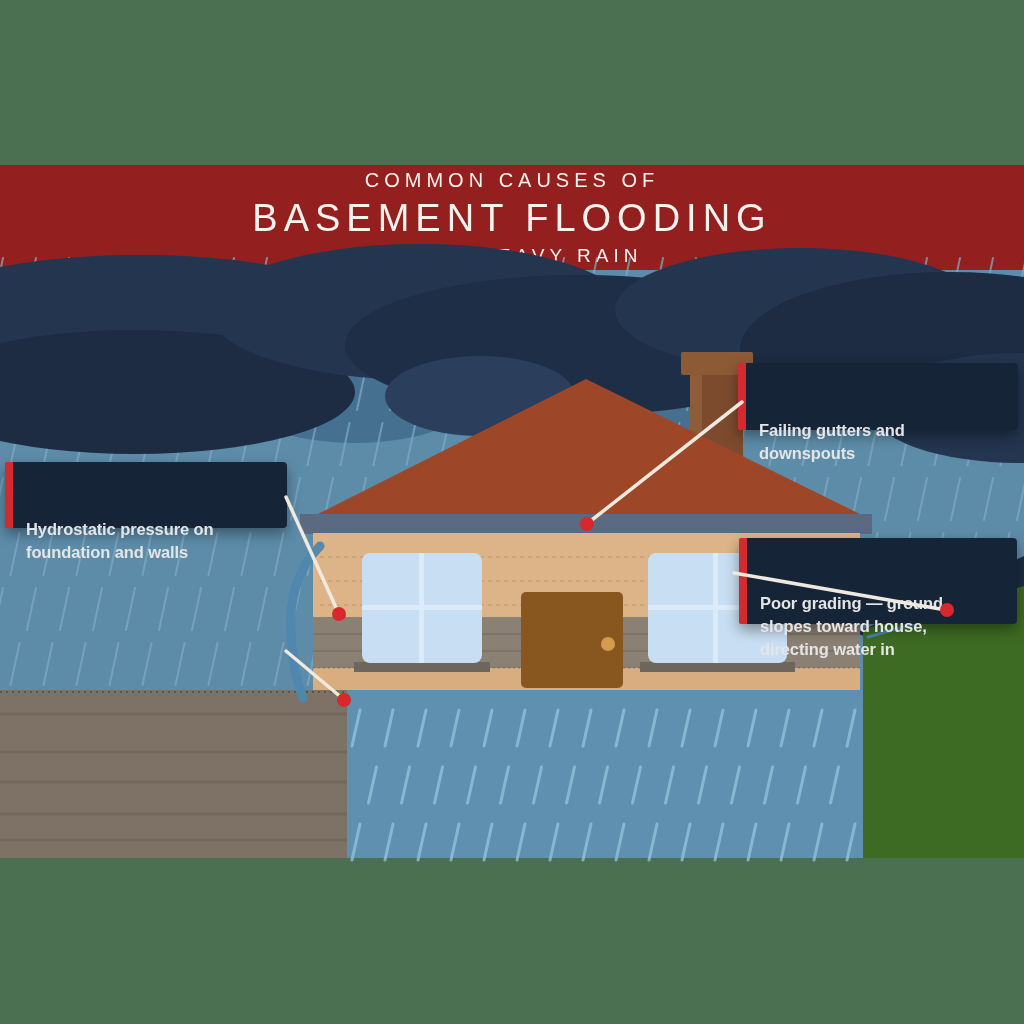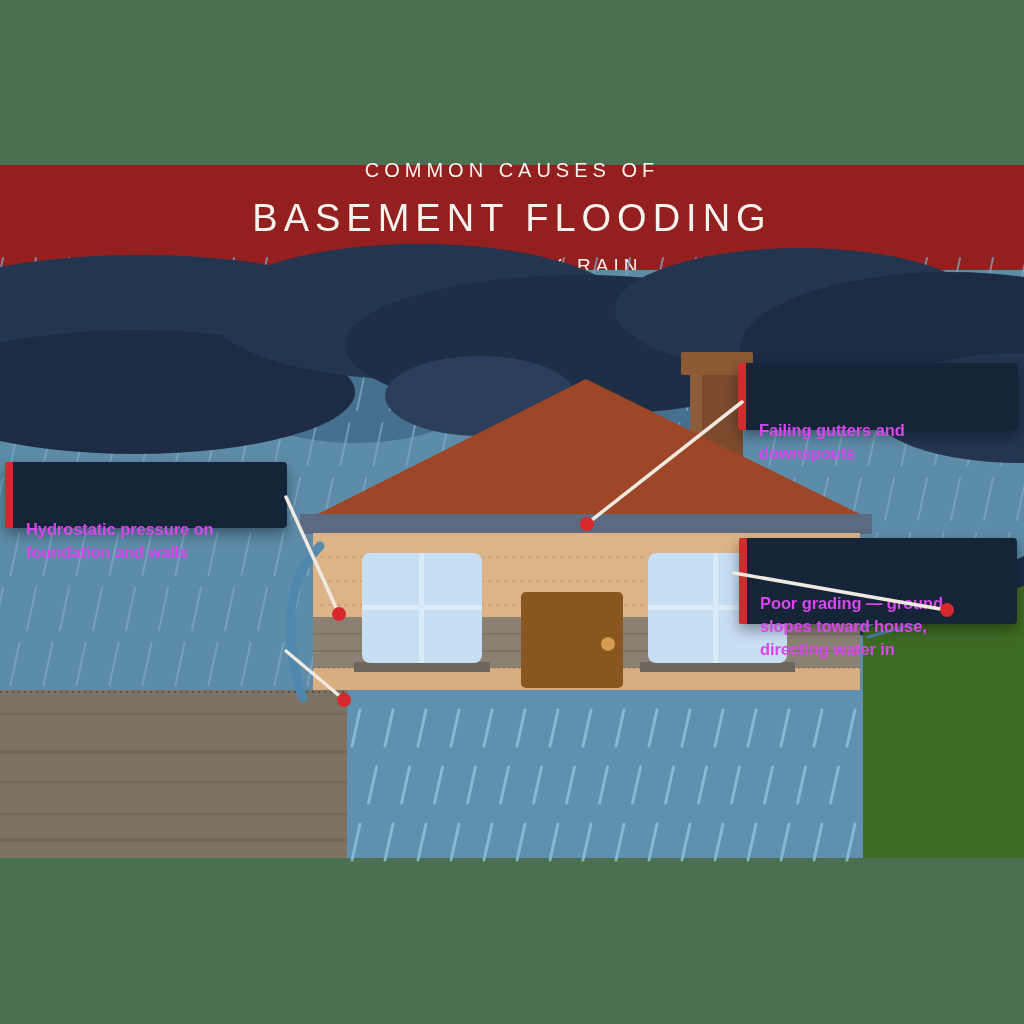--- a/index.html
+++ b/index.html
@@ -1,28 +1,28 @@
 <!DOCTYPE html>
 <html><head>
 <meta charset="utf-8">
 <style>
   html,body{margin:0;padding:0;background:#4a7051;}
   .canvas{position:relative;width:1024px;height:1024px;background:#4a7051;overflow:hidden;
           font-family:"Liberation Sans",sans-serif;}
   
   .header-band{position:absolute;left:0;top:165px;width:1024px;height:105px;background:#931f1f;
-    display:flex;flex-direction:column;align-items:center;justify-content:center;gap:15px;color:#f6f2ed;}
+    display:flex;flex-direction:column;align-items:center;justify-content:center;gap:5px;color:#f6f2ed;}
   .kicker{font-size:20px;letter-spacing:5px;font-weight:400;}
   .title{font-size:38px;letter-spacing:6px;font-weight:400;}
   .subtitle{font-size:19px;letter-spacing:5px;font-weight:400;}
   
   .scene-svg,.overlay-svg{position:absolute;left:0;top:0;}
   .overlay-svg{pointer-events:none;}
   
-  .callout{position:absolute;background:#162438;border-radius:4px;color:#d946ef;
+  .callout{position:absolute;background:#162438;border-radius:4px;color:#e5e5e5;
     box-shadow:0 6px 14px rgba(0,0,0,.38);font-weight:bold;font-size:16.5px;line-height:23px;
     white-space:pre-line;letter-spacing:-0.1px;}
   .callout .bar{position:absolute;left:0;top:0;bottom:0;width:8px;background:#d22b2f;border-radius:2px 0 0 2px;}
   .callout .txt{display:block;padding:10px 10px 0 21px;}
   .co1{left:738px;top:363px;width:280px;height:67px;}
   .co2{left:5px;top:462px;width:282px;height:66px;}
   .co3{left:5px;top:620px;width:282px;height:67px;}
   .co4{left:739px;top:538px;width:278px;height:86px;}
   .co4 .txt{padding-top:8px;}
   

